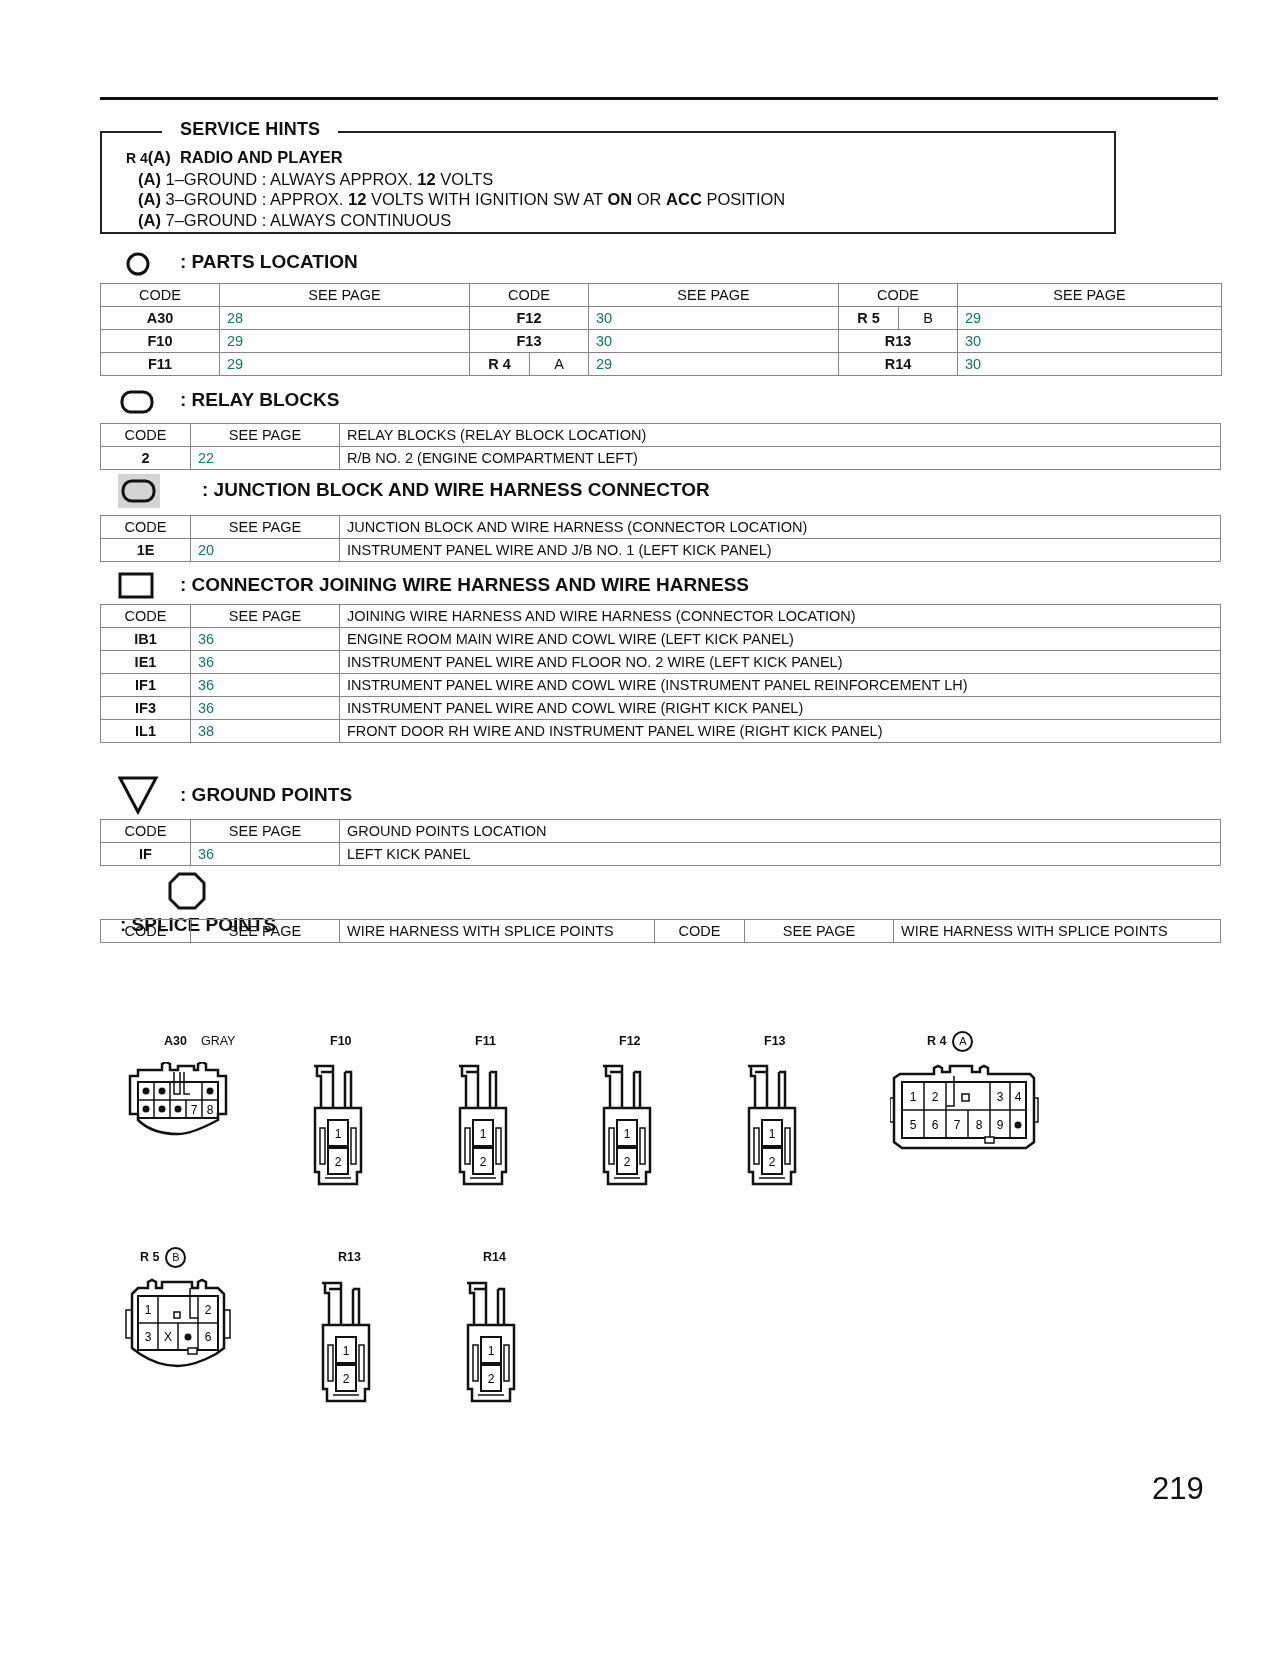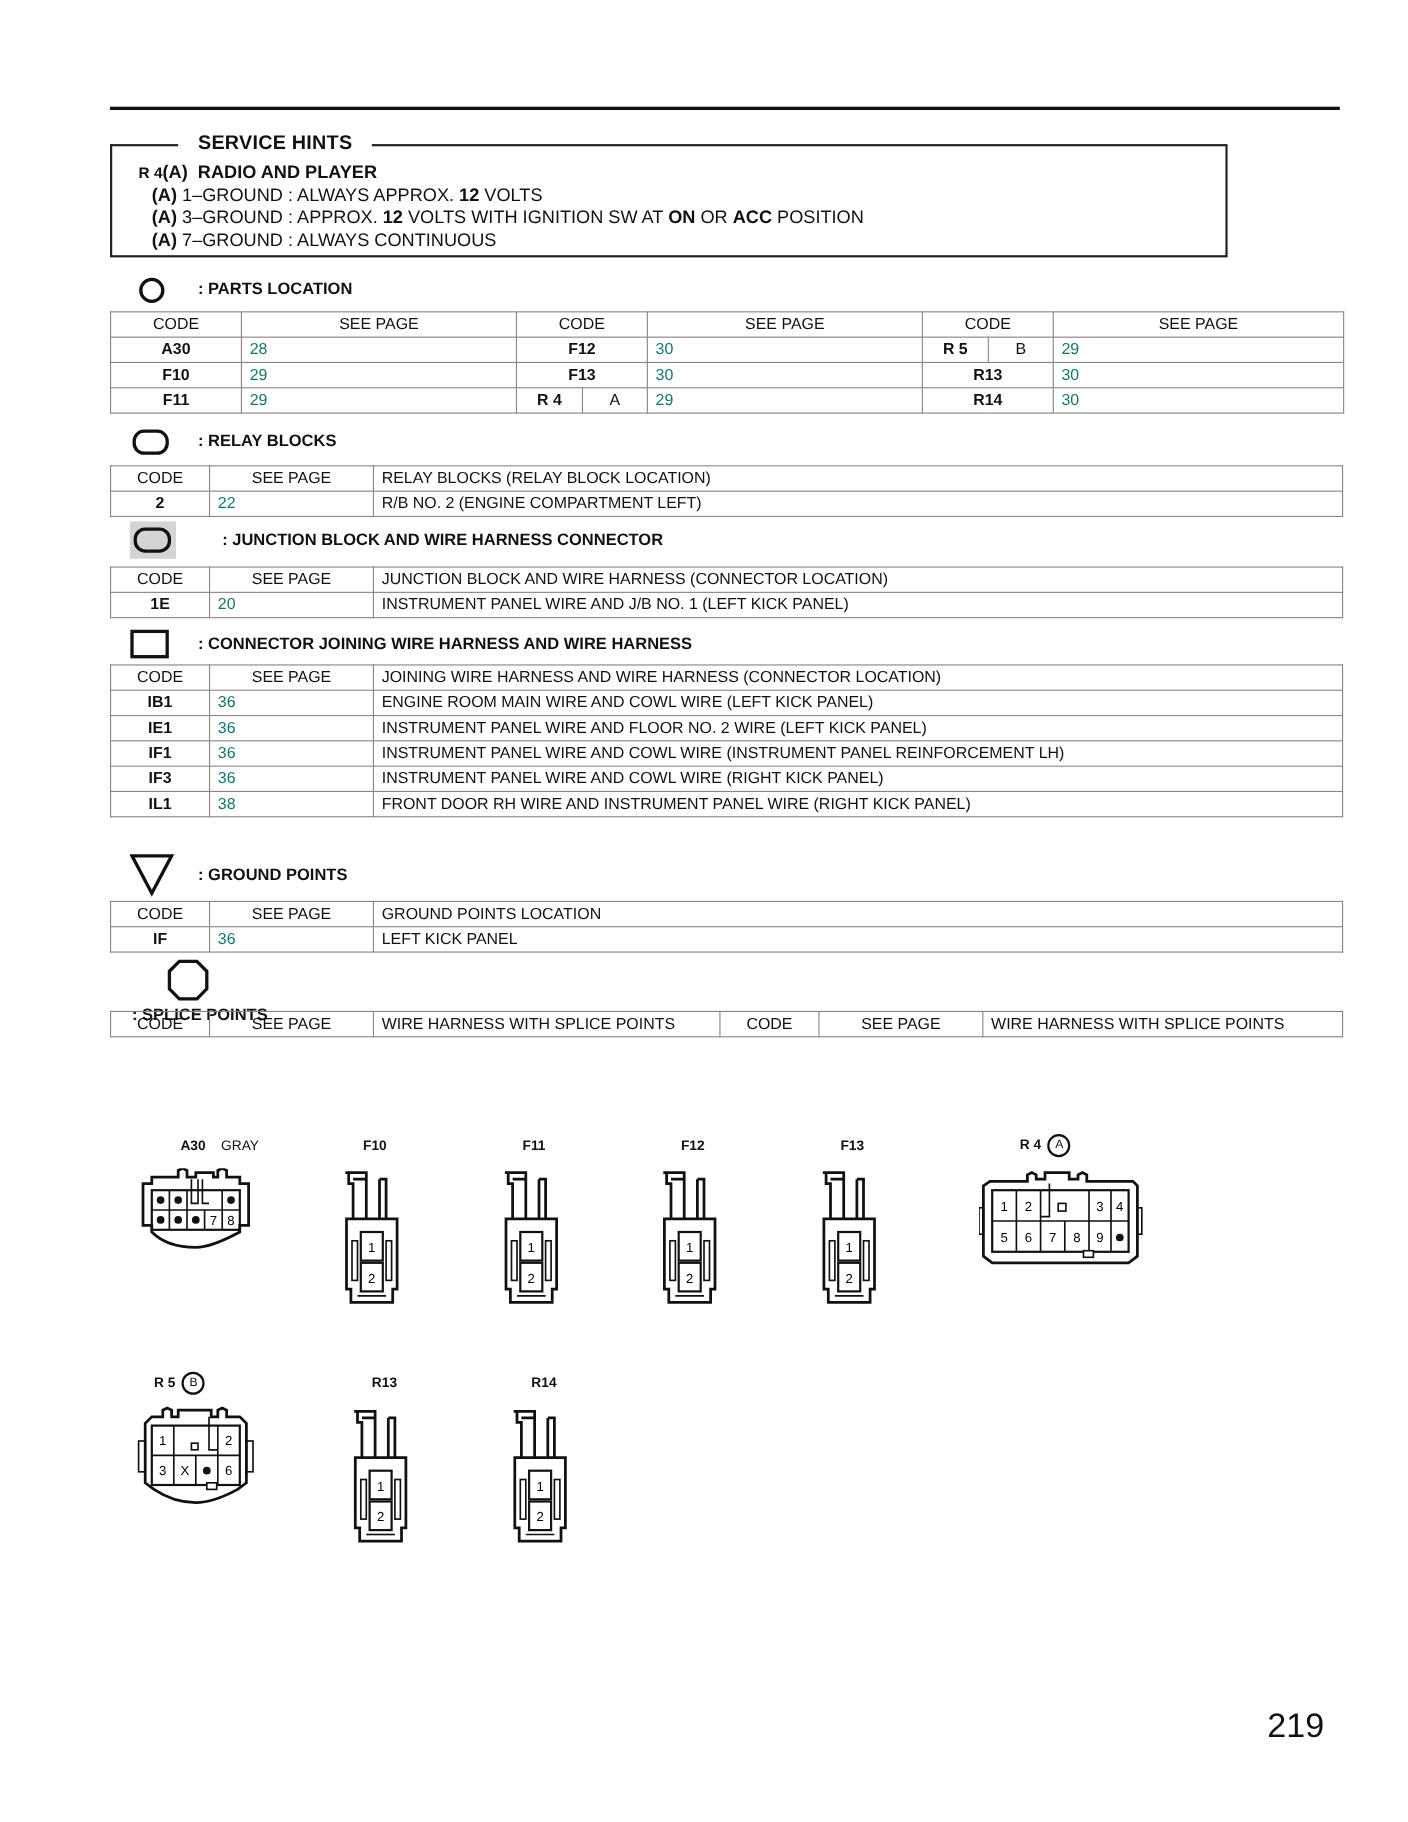--- a/index.html
+++ b/index.html
@@ -9,34 +9,34 @@
   .hints-box { left:100px; top:131px; width:1016px; height:103px; border:2px solid #222; box-sizing:border-box; }
   .hints-title { position:absolute; left:60px; top:-14px; background:#fff; padding:0 18px 0 18px; font-weight:bold; font-size:18px; letter-spacing:0.2px; }
   .hints-lines { position:absolute; left:24px; top:14px; font-size:16.5px; line-height:20.5px; }
   .hints-lines .l1 { font-weight:bold; }
   .hints-lines .l1 .code { font-size:14px; }
   .hints-lines .sub { padding-left:12px; }
   b { font-weight:bold; }
 
   .sec-head { position:absolute; left:118px; display:flex; align-items:center; }
   .sec-icon { width:60px; height:40px; position:relative; }
-  .sec-title { font-weight:bold; font-size:15px; margin-left:2px; }
+  .sec-title { font-weight:bold; font-size:19px; margin-left:2px; }
 
   table.t { position:absolute; left:100px; width:1121px; border-collapse:collapse; font-size:14.5px; table-layout:fixed; }
   table.t td { border:1px solid #8a8284; height:22px; padding:0 7px; white-space:nowrap; overflow:hidden; }
   table.t td.h { text-align:center; }
   table.t td.code { text-align:center; font-weight:bold; }
   table.t td.lnk { color:#0f766e; }
   table.t td.hl { text-align:left; }
 
   .conn { position:absolute; }
   .conn-label { position:absolute; font-size:12.5px; font-weight:bold; white-space:nowrap; }
   .conn-label .color { font-weight:normal; margin-left:14px; }
   .circ { display:inline-block; width:17px; height:17px; border:2px solid #111; border-radius:50%; text-align:center; line-height:17px; font-size:11px; font-weight:normal; margin-left:6px; vertical-align:middle; box-sizing:content-box; }
-  .page-num { left:1152px; top:1551px; font-size:31px; }
+  .page-num { left:1152px; top:1471px; font-size:31px; }
   svg text { font-family:"Liberation Sans", sans-serif; }
 </style>
 </head>
 <body>
 
 <div class="abs top-rule"></div>
 
 <div class="abs hints-box">
   <div class="hints-title">SERVICE HINTS</div>
   <div class="hints-lines">

